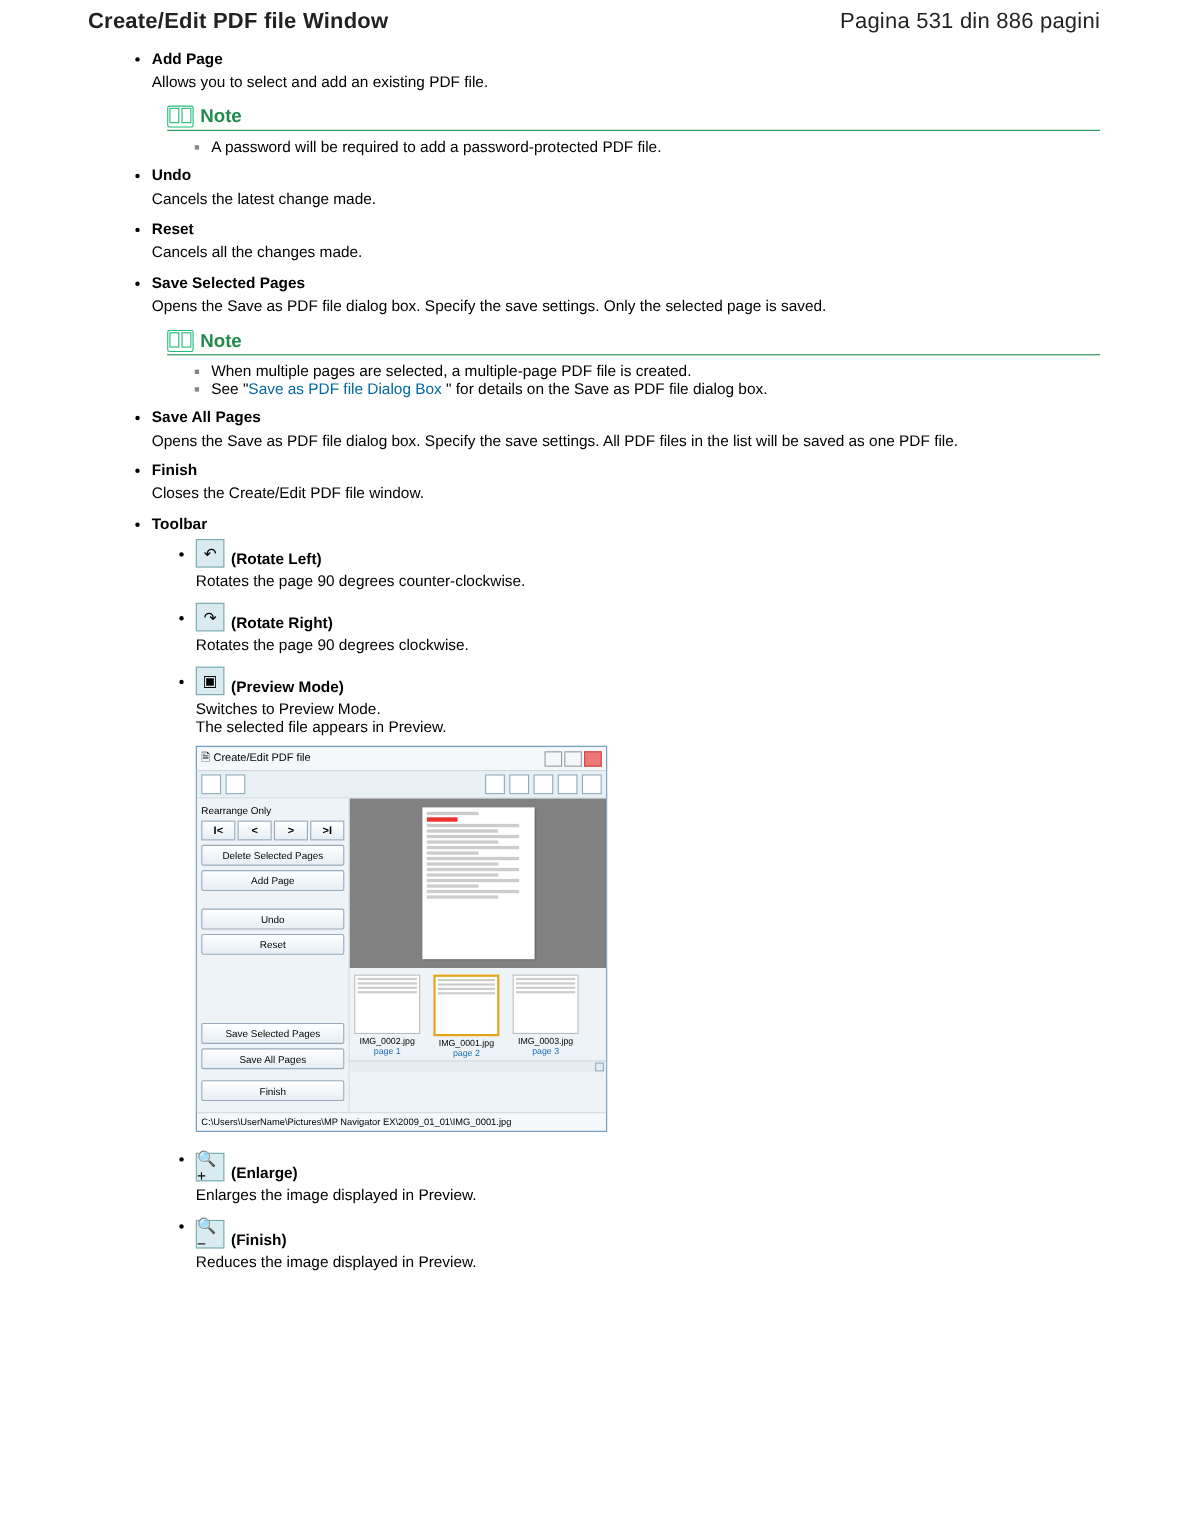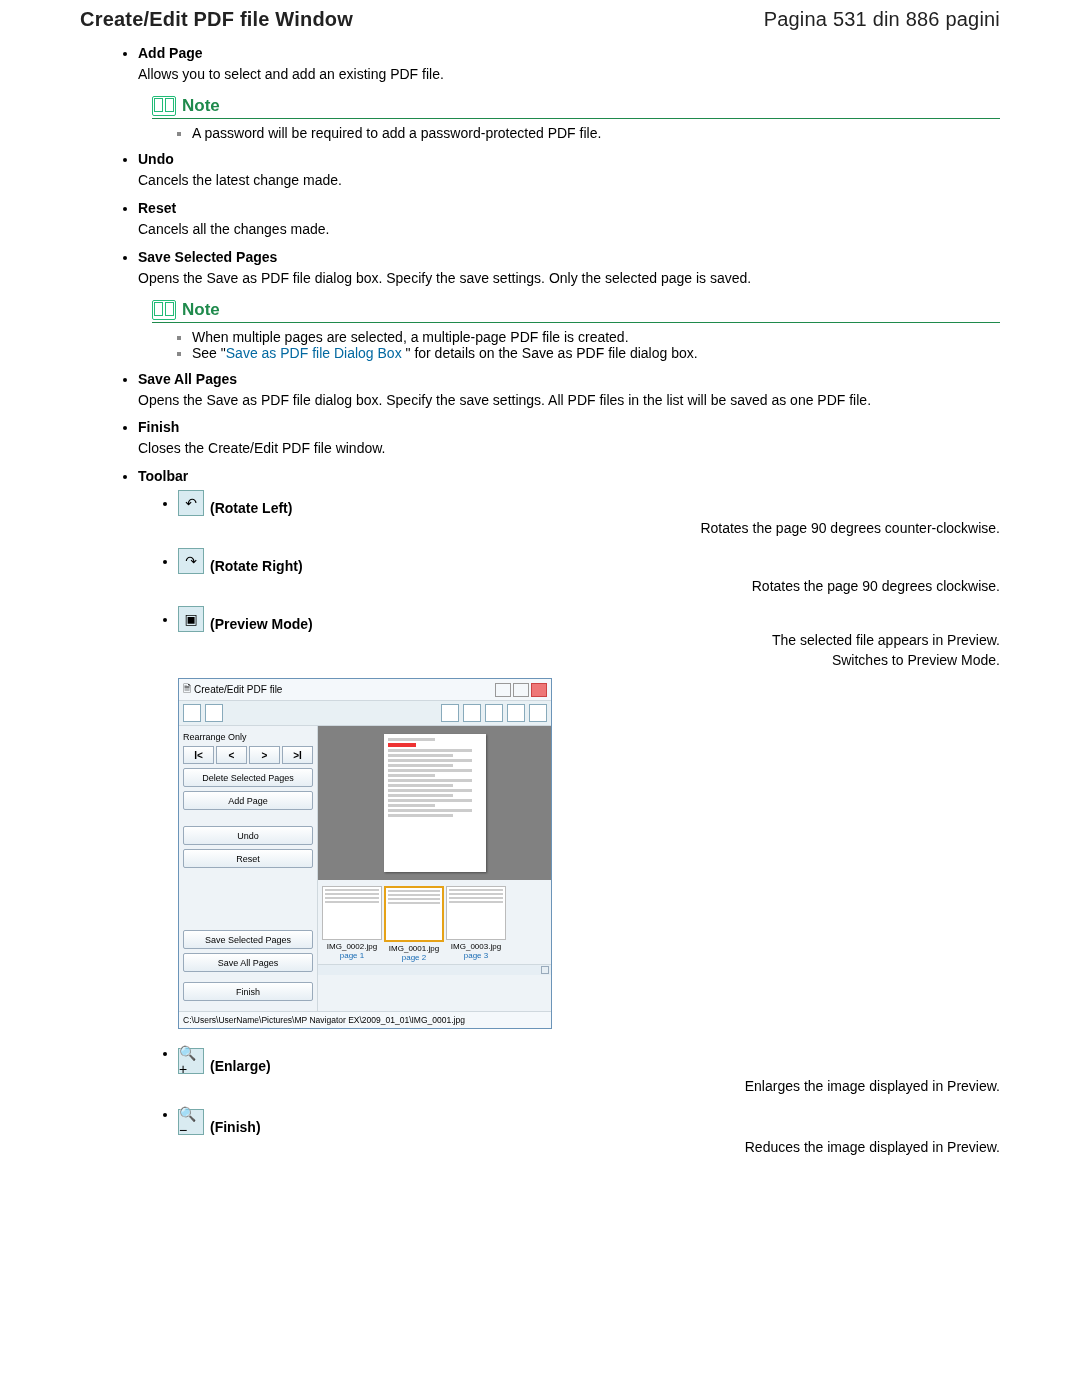--- a/index.html
+++ b/index.html
@@ -18,21 +18,21 @@
   .note-title { color: #1f8a4c; font-weight: bold; font-family: "Trebuchet MS", Arial, sans-serif; font-size: 17px; text-align: center; }
   .note-hr { height: 1px; background: #1f8a4c; margin-top: 2px; }
   ul.note-list { list-style: square; padding-left: 40px; margin: 6px 0 0 0; }
   ul.note-list li::marker { color: #888; }
   a.link { color: #0369a1; text-decoration: none; }
   ul.toolbar { list-style: disc; padding-left: 40px; margin-top: 6px; }
   ul.toolbar > li { margin-bottom: 12px; }
   .tb-row { display: flex; align-items: flex-end; gap: 4px; }
   .tb-icon { width: 24px; height: 24px; border: 1px solid #7aa; background: #d9ebf1; display: inline-flex; align-items: center; justify-content: center; font-size: 14px; margin-right: 2px; }
   .tb-title { font-weight: bold; }
-  .tb-desc { margin-top: 4px; text-align: right; }
+  .tb-desc { margin-top: 4px; }
 
   
   .screenshot { width: 372px; border: 1px solid #6b94b8; margin: 10px 0 16px 0; font-size: 9px; background: #f4f8fb; }
   .ss-title { display: flex; align-items: center; justify-content: space-between; padding: 2px 4px; font-size: 10px; }
   .ss-title-left { display:flex; align-items:center; gap:3px; }
   .ss-win-btns { display:flex; gap:2px; }
   .ss-win-btns span { width:14px; height:12px; border:1px solid #999; display:inline-block; }
   .ss-win-btns span.cl { background:#e77; border-color:#c44; }
   .ss-toolbar { display:flex; justify-content:space-between; background:#e8f0f4; padding:3px 4px; border-top:1px solid #cfd8de; border-bottom:1px solid #cfd8de; }
   .ss-toolbar .grp { display:flex; gap:4px; }
@@ -43,21 +43,21 @@
   .nav-row { display:flex; gap:2px; margin-bottom:4px; }
   .nav-row .nb { flex:1; border:1px solid #9ab; background:linear-gradient(#fff,#e6eef4); height:16px; display:flex; align-items:center; justify-content:center; font-weight:bold; font-size:10px; }
   .ss-btn { border:1px solid #9ab; background:linear-gradient(#fff,#e6eef4); height:17px; display:flex; align-items:center; justify-content:center; font-size:9px; margin-bottom:4px; border-radius:2px; }
   .ss-spacer { height:58px; }
   .ss-right { flex:1; background:#eef3f7; display:flex; flex-direction:column; }
   .preview { background:#818181; padding:8px; display:flex; justify-content:center; }
   .preview-page { width:94px; height:130px; background:#fff; box-shadow:1px 1px 2px rgba(0,0,0,0.4); padding:4px; }
   .preview-page .ln { height:3px; background:#ccc; margin-bottom:2px; }
   .preview-page .ln.r { background:#e33; width:30%; height:4px; }
   .preview-page .ln.w70 { width:70%; } .preview-page .ln.w50{width:50%;} .preview-page .ln.w90{width:90%;}
-  .thumbs { display:flex; gap:2px; padding:6px 4px 2px 4px; }
+  .thumbs { display:flex; gap:12px; padding:6px 4px 2px 4px; }
   .thumb { width:60px; }
   .thumb .tp { height:48px; background:#fff; border:1px solid #bbb; padding:2px; }
   .thumb.sel .tp { border:2px solid #e6a217; }
   .thumb .tp .tl { height:2px; background:#ccc; margin-bottom:2px; }
   .thumb .cap { text-align:center; font-size:8px; margin-top:2px; }
   .thumb .cap2 { text-align:center; font-size:8px; color:#1b6db5; }
   .ss-scroll { height:10px; background:#e6eef4; border-top:1px solid #cfd8de; position:relative; }
   .ss-scroll::before { content:""; position:absolute; right:2px; width:6px; height:6px; top:1px; border:1px solid #9ab; }
   .ss-path { padding:3px 4px; font-size:8.5px; border-top:1px solid #cfd8de; }
 </style>
@@ -144,22 +144,22 @@
             <span class="tb-title"> (Rotate Right)</span>
           </div>
           <div class="tb-desc">Rotates the page 90 degrees clockwise.</div>
         </li>
 
         <li>
           <div class="tb-row">
             <span class="tb-icon">▣</span>
             <span class="tb-title"> (Preview Mode)</span>
           </div>
+          <div class="tb-desc">Switches to Preview Mode.</div>
           <div class="tb-desc" style="margin-top:0">The selected file appears in Preview.</div>
-          <div class="tb-desc">Switches to Preview Mode.</div>
 
           <div class="screenshot">
             <div class="ss-title">
               <div class="ss-title-left">
                 <span>🗎</span>
                 <span>Create/Edit PDF file</span>
               </div>
               <div class="ss-win-btns">
                   <span></span>
                   <span></span>

